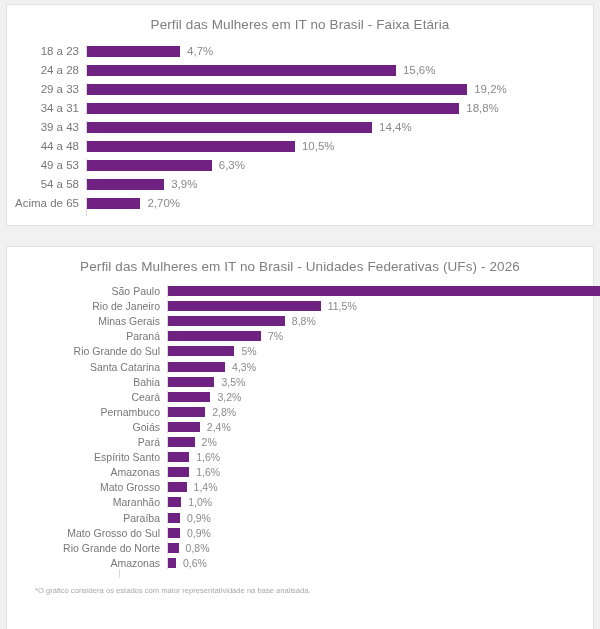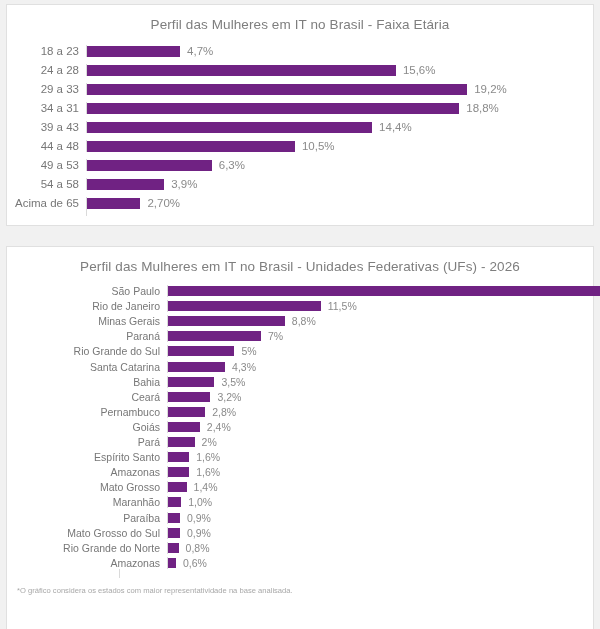--- a/index.html
+++ b/index.html
@@ -103,21 +103,21 @@
   .card-uf .bar { height: 10px; }
   .card-uf .val-label { font-size: 10.5px; }
   .card-uf .axis-foot {
     margin-left: 112px;
     border-left: 1px solid #dadada;
     height: 9px;
   }
   .footnote {
     color: #a8a8a8;
     font-size: 7.6px;
-    padding-left: 10px;
+    padding-left: 28px;
     padding-top: 8px;
     white-space: nowrap;
   }
 </style>
 </head>
 <body>
 
 <div class="page">
 
   <div class="card card-age">

